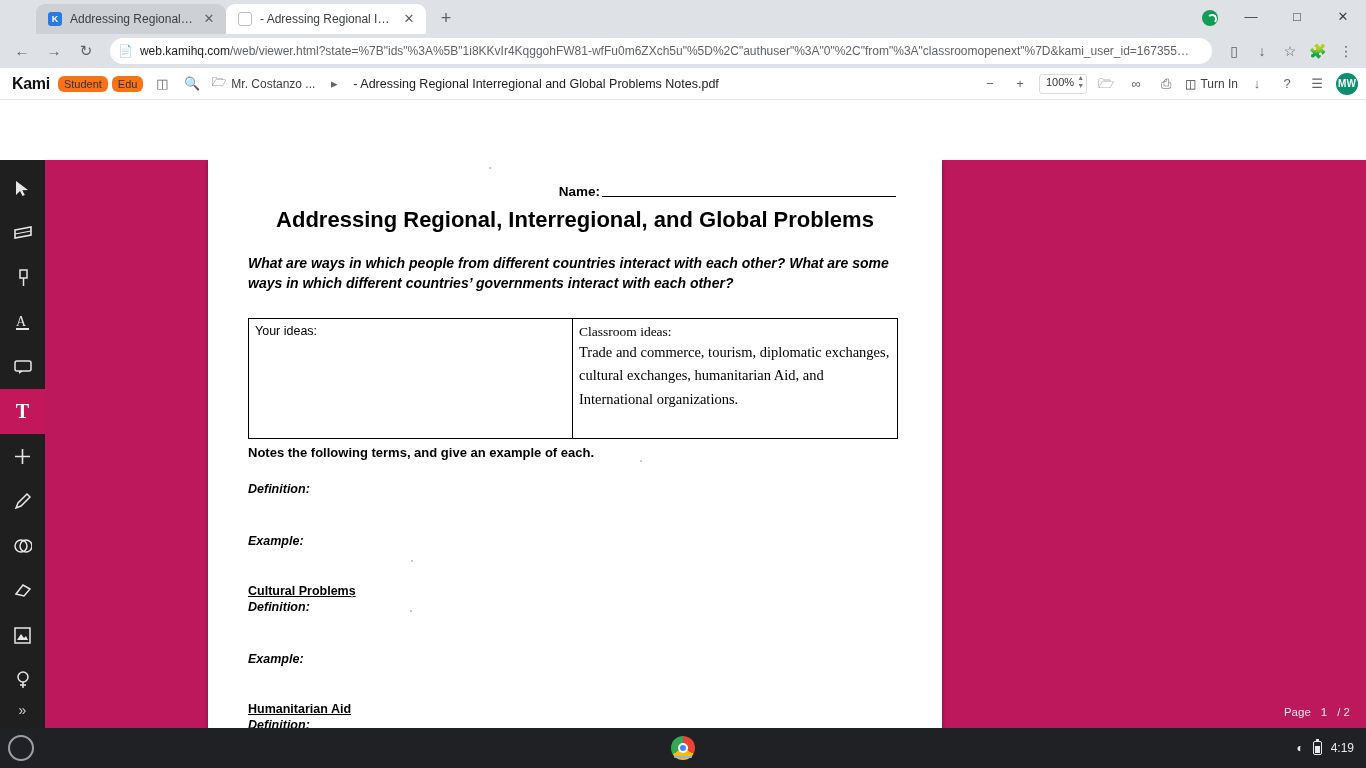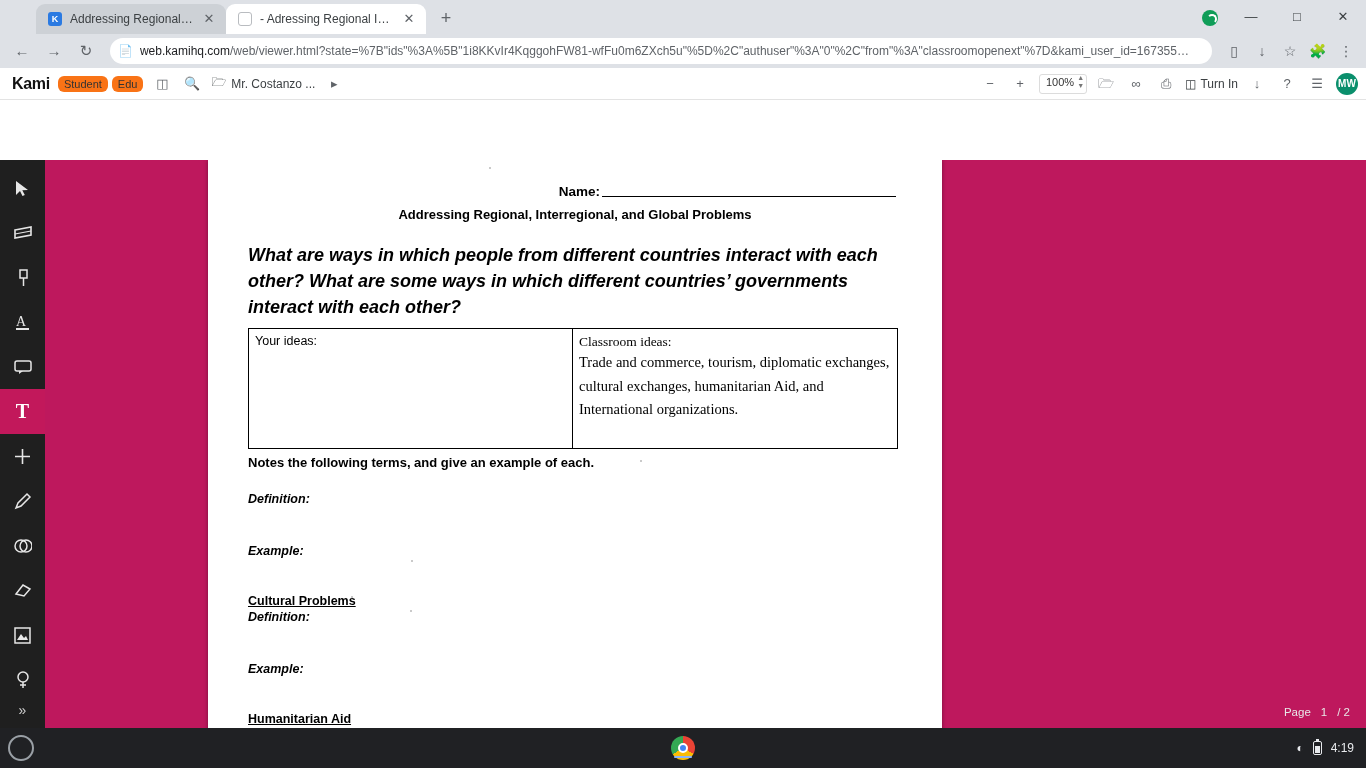--- a/index.html
+++ b/index.html
@@ -210,31 +210,31 @@
   }
   .name-line .rule {
     display: inline-block;
     width: 294px;
     border-bottom: 1.5px solid #000;
     margin-left: 2px;
     vertical-align: -1px;
     height: 13px;
   }
   h1.doc-h1 {
-    font-size: 13px;
+    font-size: 22px;
     font-weight: bold;
     text-align: center;
     margin: 0 0 20px 0;
   }
   .prompt {
-    font-size: 18px;
+    font-size: 14px;
     font-style: italic;
     font-weight: bold;
     line-height: 1.45;
-    margin: 0 0 8px 0;
+    margin: 0 0 24px 0;
   }
   table.ideas {
     width: 649px;
     border-collapse: collapse;
     table-layout: fixed;
     margin-bottom: 6px;
   }
   table.ideas td {
     border: 1.5px solid #000;
     vertical-align: top;
@@ -392,20 +392,21 @@
     <div class="kami-logo">Kami</div>
     <div class="pill">Student</div>
     <div class="pill edu">Edu</div>
     <div class="kbar-icon">◫</div>
     <div class="kbar-icon">🔍</div>
     <div class="folder-item">
       <span>🗁</span>
       <span>Mr. Costanzo ...</span>
     </div>
     <span class="kbar-icon">▸</span>
+    <div class="doc-title">- Adressing Regional Interregional and Global Problems Notes.pdf</div>
 
     <div class="spacer"></div>
 
     <div class="kbar-icon">−</div>
     <div class="kbar-icon">+</div>
     <div class="zoombox">
       <span>100%</span>
       <span class="arrows">
           <span>▲</span>
           <span>▼</span>

